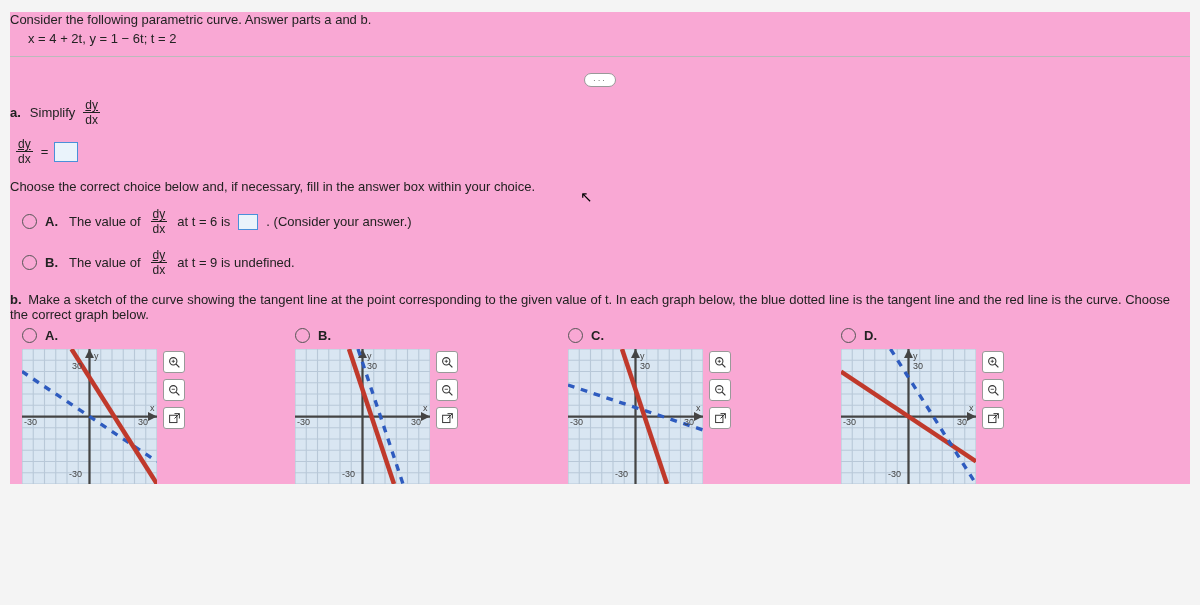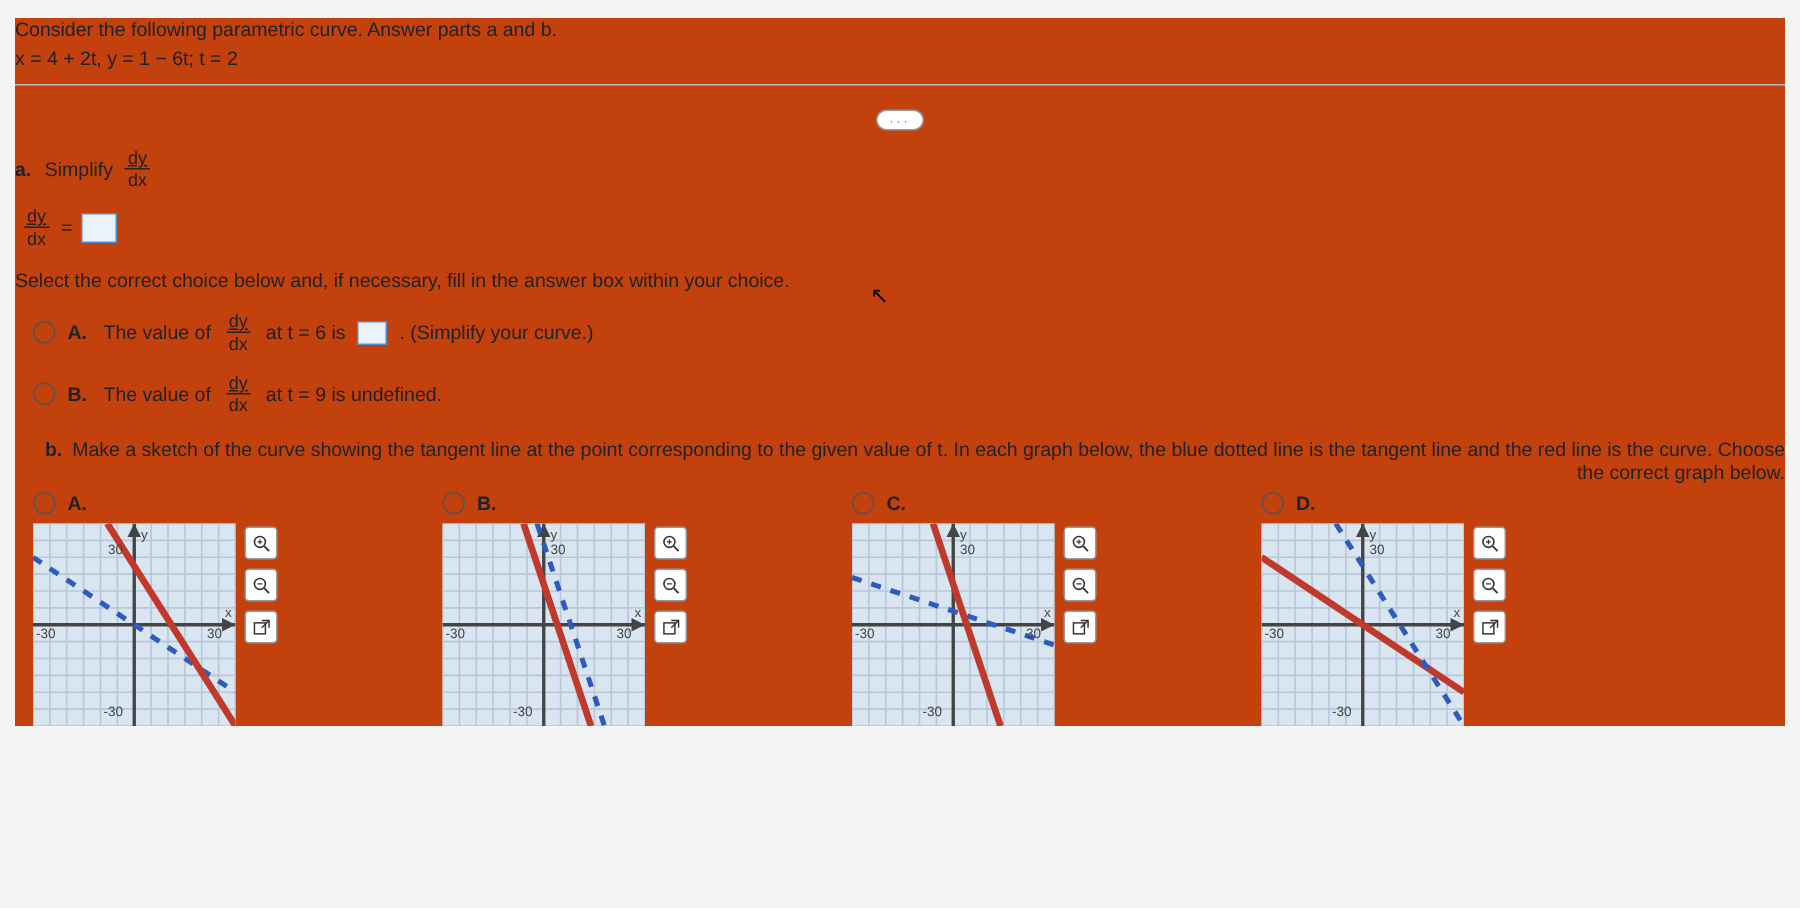--- a/index.html
+++ b/index.html
@@ -6,25 +6,25 @@
     margin: 0;
     padding: 8px 10px;
     font-family: Arial, Helvetica, sans-serif;
     font-size: 13px;
     color: #222;
     background: #f4f4f4;
     width: 1200px;
     box-sizing: border-box;
   }
   .content {
-    background: #c2410c;
+    background: #f9a8d4;
     padding: 0;
   }
   .p { margin: 4px 0; }
-  .indent { }
+  .indent { margin-left: 18px; }
   .hr { border: 0; border-top: 1px solid #bbb; margin: 10px 0 22px 0; }
   .collapse-pill {
     border: 1px solid #999;
     border-radius: 10px;
     width: 30px;
     height: 12px;
     display: flex;
     align-items: center;
     justify-content: center;
     font-size: 8px;
@@ -157,47 +157,47 @@
 
   <div class="row" style="margin:12px 0 14px 4px;">
     <span class="frac">
       <span class="num">dy</span>
       <span class="den">dx</span>
     </span>
     <span>=</span>
     <span class="box"></span>
   </div>
 
-  <div class="p">Select the correct choice below and, if necessary, fill in the answer box within your choice.</div>
+  <div class="p">Choose the correct choice below and, if necessary, fill in the answer box within your choice.</div>
 
   <div class="opt-row">
     <span class="radio"></span>
     <span class="bold-letter">A.</span>
     <span>The value of</span>
     <span class="frac">
       <span class="num">dy</span>
       <span class="den">dx</span>
     </span>
     <span>at t = 6 is</span>
     <span class="small-box"></span>
-    <span>. (Simplify your curve.)</span>
+    <span>. (Consider your answer.)</span>
   </div>
 
   <div class="opt-row">
     <span class="radio"></span>
     <span class="bold-letter">B.</span>
     <span>The value of</span>
     <span class="frac">
       <span class="num">dy</span>
       <span class="den">dx</span>
     </span>
     <span>at t = 9 is undefined.</span>
   </div>
 
-  <div class="p" style="margin-top:16px;text-align:right;">
+  <div class="p" style="margin-top:16px;">
     <span class="bold-letter">b.</span>
     <span>Make a sketch of the curve showing the tangent line at the point corresponding to the given value of t. In each graph below, the blue dotted line is the tangent line and the red line is the curve. Choose the correct graph below.</span>
   </div>
 
   <div class="graphs-row">
 
     <div class="graph-option">
       <div class="graph-label-row">
         <span class="radio"></span>
         <span class="bold-letter">A.</span>

